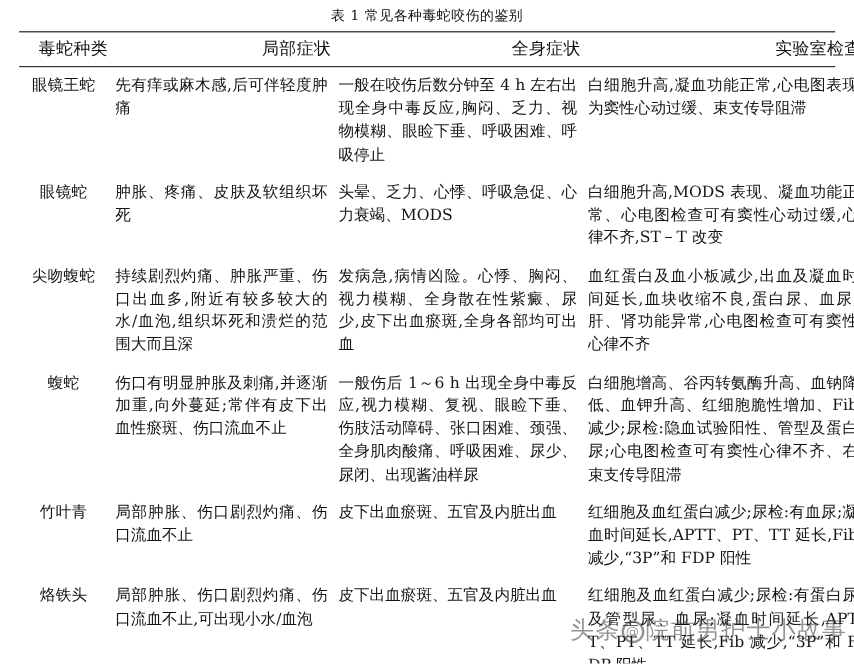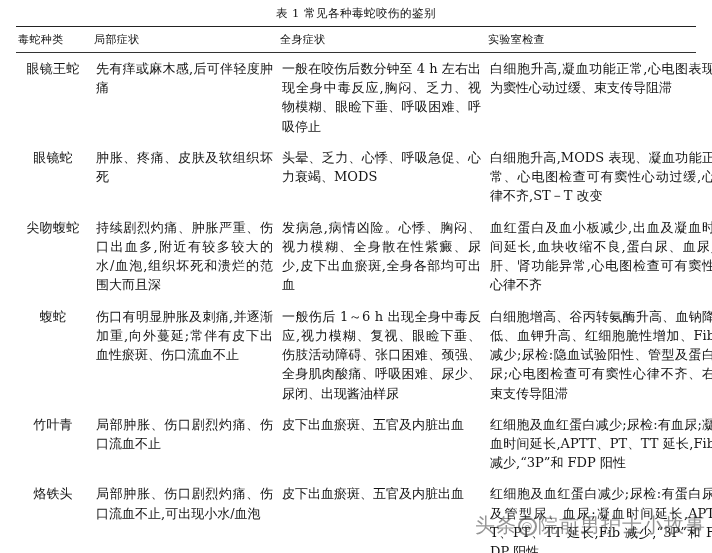--- a/index.html
+++ b/index.html
@@ -37,22 +37,22 @@
     border-collapse: collapse;
     table-layout: fixed;
   }
   table.snake col.c-species { width: 76px; }
   table.snake col.c-local   { width: 186px; }
   table.snake col.c-systemic{ width: 208px; }
   table.snake col.c-lab     { width: 234px; }
 
   table.snake thead th {
     font-weight: normal;
-    font-size: 11px;
-    text-align: left;
+    font-size: 14px;
+    text-align: right;
     padding: 5px 2px 5px 2px;
     letter-spacing: 0.4px;
     color: #111;
   }
   table.snake tbody td {
     font-size: 13px;
     line-height: 1.48;
     vertical-align: top;
     padding: 6px 5px 6px 4px;
     color: #141414;

